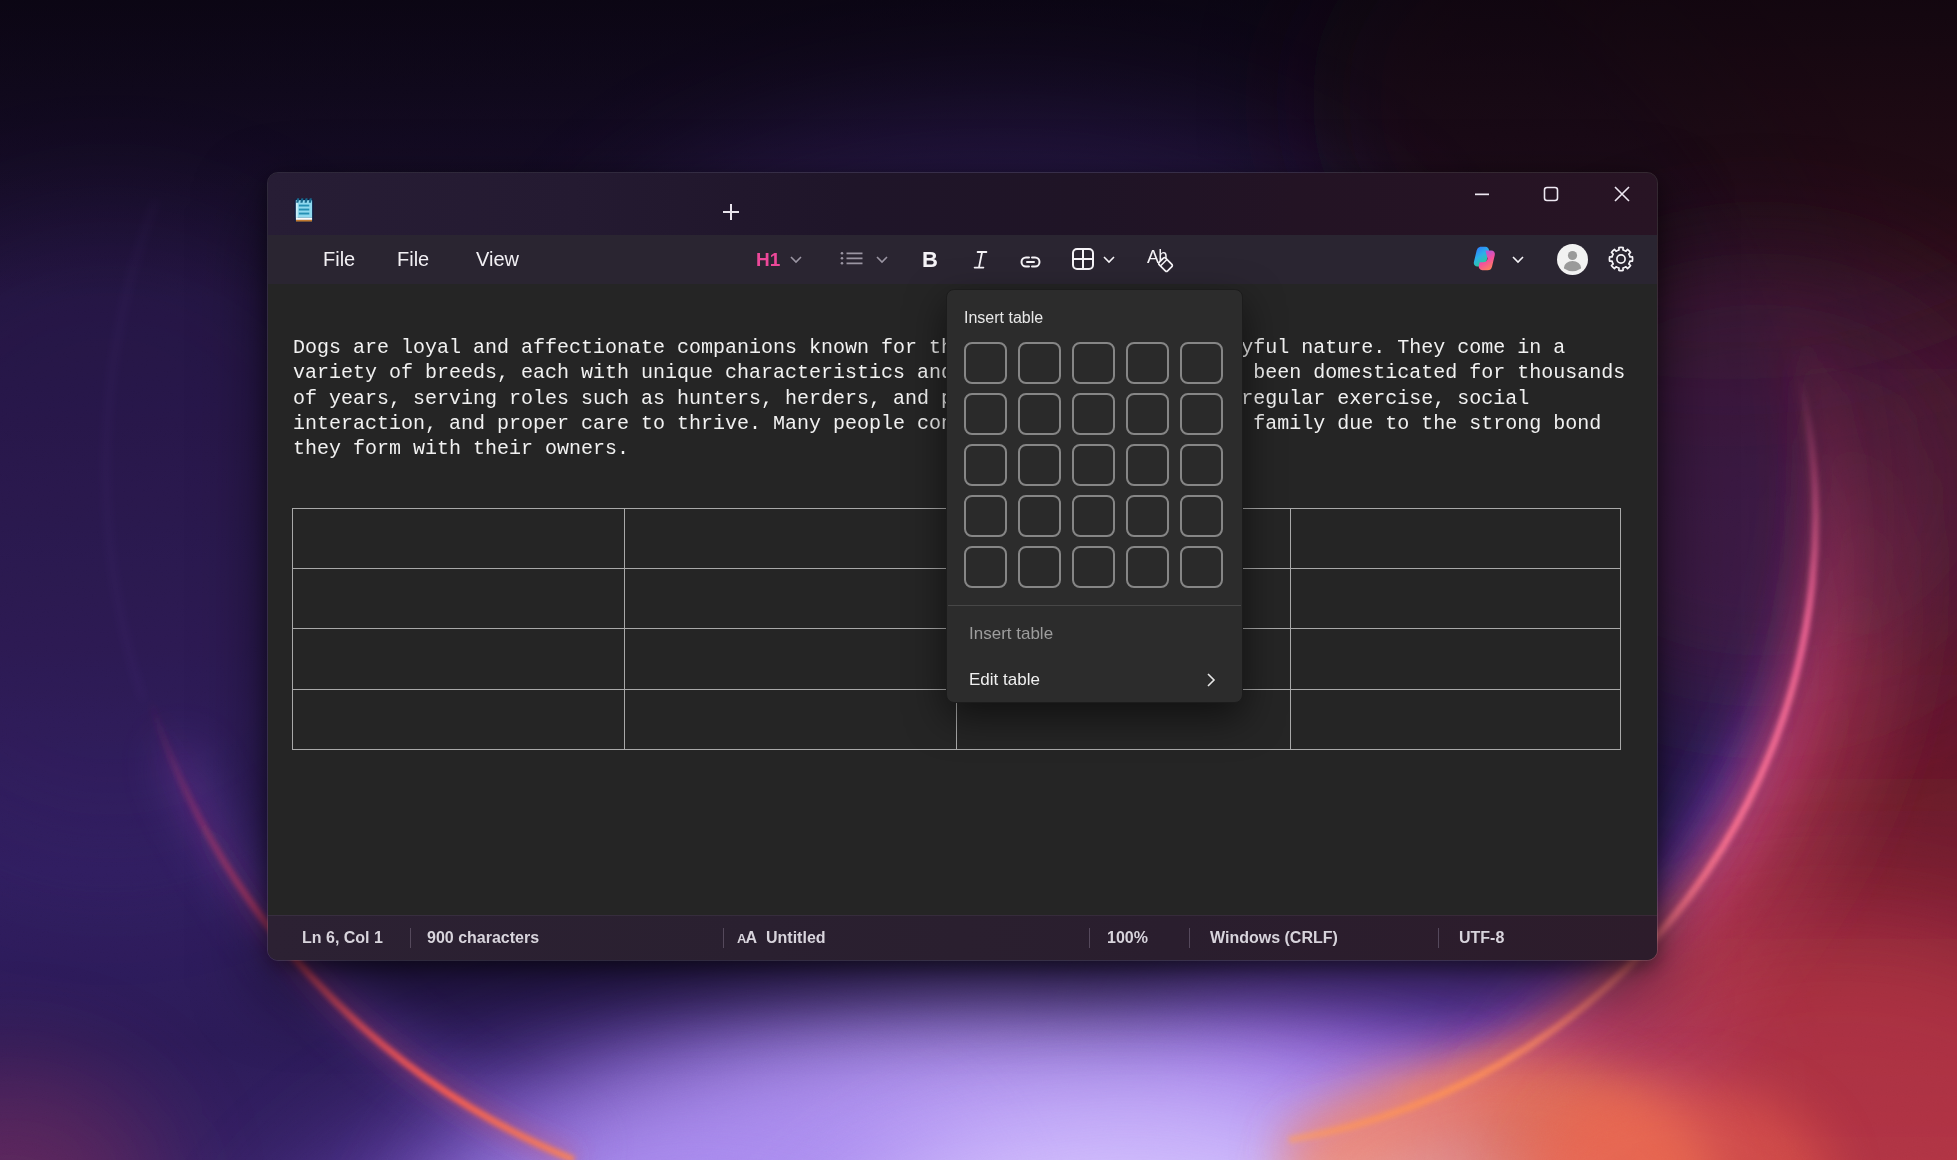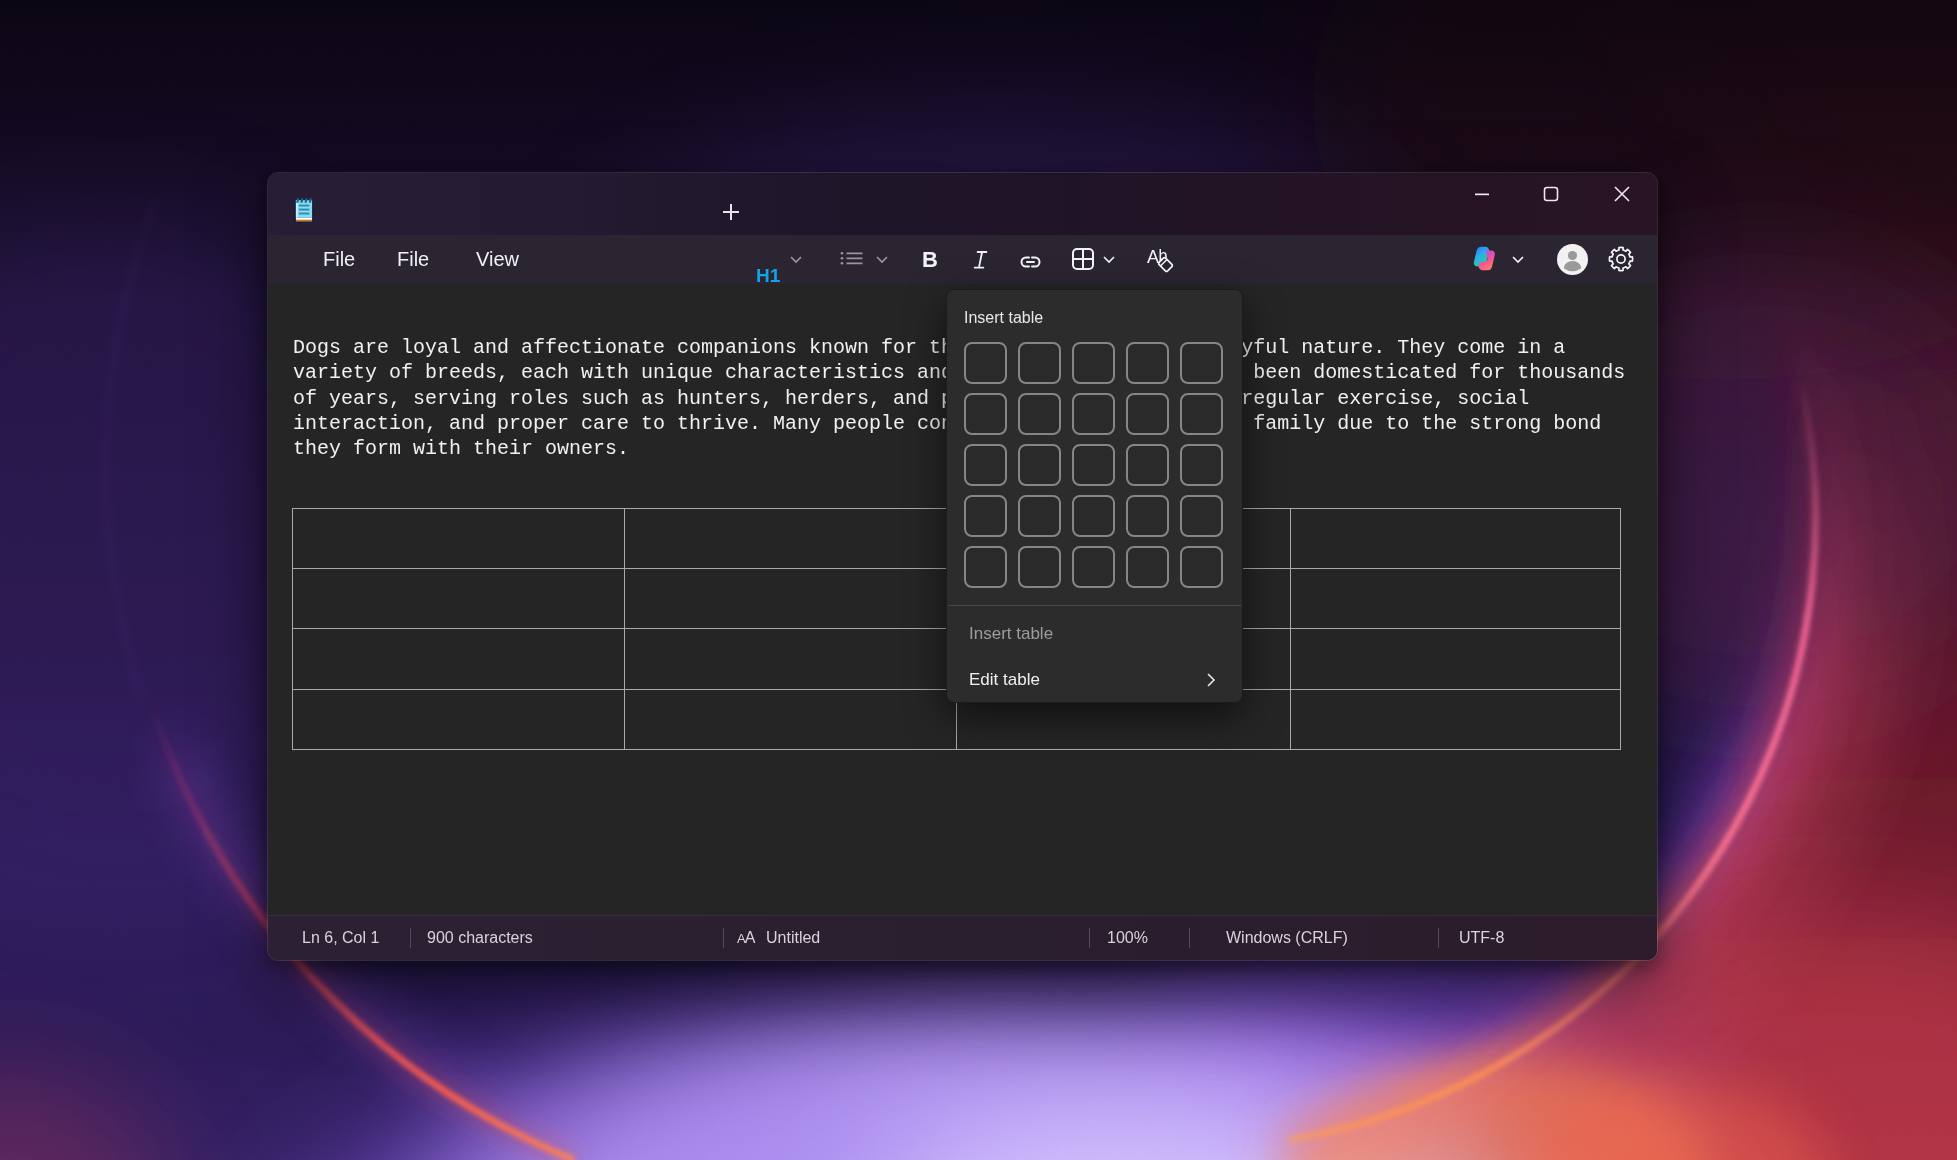--- a/index.html
+++ b/index.html
@@ -13,32 +13,32 @@
        background:linear-gradient(90deg,#271d35 0%,#241a31 22%,#1f1529 42%,#1f1426 58%,#231324 74%,#281424 100%);}
   #tab{position:absolute;left:72px;top:14px;width:357px;height:48px;background:#2d2834;border-radius:8px 8px 0 0;}
   #tab .label{position:absolute;left:12px;top:0;height:48px;line-height:48px;color:#fff;font-size:17px;font-weight:600;letter-spacing:.2px;}
   #tab .dot{position:absolute;left:321px;top:19px;width:10px;height:10px;border-radius:50%;background:#c9c4ce;}
   .plus{position:absolute;left:455px;top:13px;width:16px;height:16px;}
   .plus:before{content:"";position:absolute;left:0;top:7px;width:16px;height:1.6px;background:#e8e4ec;}
   .plus:after{content:"";position:absolute;left:7px;top:0;width:1.6px;height:16px;background:#e8e4ec;}
   
   #menubar{position:absolute;left:0;top:62px;width:100%;height:49px;background:#2a2531;}
   .menuitem{position:absolute;top:0;height:49px;line-height:49px;color:#f2f0f4;font-size:20px;margin-left:33px;}
-  .tbtxt{position:absolute;top:16px;height:49px;line-height:49px;color:#0ea5e9;font-size:19px;font-weight:600;}
+  .tbtxt{position:absolute;top:0;height:49px;line-height:49px;color:#ec4899;font-size:19px;font-weight:600;}
   .ticon{position:absolute;}
   
   #editor{position:absolute;left:0;top:111px;width:100%;height:632px;background:#252525;}
   #edtext{position:absolute;left:25px;top:51px;font-family:"Liberation Mono",monospace;font-size:20px;line-height:25.33px;color:#f1f1f1;white-space:pre;}
   #dogtable{position:absolute;left:24px;top:224px;width:1327px;height:240px;border:1px solid #a9a9a9;}
   #dogtable .v{position:absolute;top:0;bottom:0;width:1px;background:#a9a9a9;}
   #dogtable .h{position:absolute;left:0;right:0;height:1px;background:#a9a9a9;}
   
   #statusbar{position:absolute;left:0;bottom:0;width:100%;height:44px;
        background:linear-gradient(90deg,#2c2133 0%,#2a2030 35%,#2a1e2e 65%,#2d1c2b 100%);
-       border-top:1px solid rgba(255,255,255,.06);font-size:16px;color:#d8d4dc;}
+       border-top:1px solid rgba(255,255,255,.06);font-size:16px;color:#d8d4dc;font-weight:bold;}
   .sb{position:absolute;top:0;height:44px;line-height:43px;white-space:nowrap;}
   .sbsep{position:absolute;top:12px;width:1px;height:20px;background:#55495c;}
   
   #panel{transform:translateZ(0);position:absolute;left:946px;top:289px;width:297px;height:414px;background:#2c2c2c;border-radius:8px;
        border:1px solid #1c1c1c;box-shadow:0 14px 38px rgba(0,0,0,.55);z-index:50;box-sizing:border-box;
        font-family:"Liberation Sans",sans-serif;}
   #panel .ptitle{position:absolute;left:17px;top:19px;font-size:16px;color:#e8e8e8;}
   #panel .sq{position:absolute;width:39px;height:38px;border:2px solid #868686;border-radius:8px;background:#2a2a2a;}
   #panel .psep{position:absolute;left:1px;right:1px;top:315px;height:1px;background:#474747;}
   #panel .item1{position:absolute;left:22px;top:334px;font-size:17px;color:#9d9d9d;}
@@ -313,21 +313,21 @@
   <div id="statusbar">
     <span class="sb" style="left:34px;">Ln 6, Col 1</span>
     <div class="sbsep" style="left:142px;"></div>
     <span class="sb" style="left:159px;">900 characters</span>
     <div class="sbsep" style="left:455px;"></div>
     <span class="sb" style="left:469px;font-size:13px;letter-spacing:-1px;">A<span style="font-size:16px;">A</span></span>
     <span class="sb" style="left:498px;">Untitled</span>
     <div class="sbsep" style="left:821px;"></div>
     <span class="sb" style="left:839px;">100%</span>
     <div class="sbsep" style="left:921px;"></div>
-    <span class="sb" style="left:942px;margin-left:16px;">Windows (CRLF)</span>
+    <span class="sb" style="left:942px;">Windows (CRLF)</span>
     <div class="sbsep" style="left:1170px;"></div>
     <span class="sb" style="left:1191px;">UTF-8</span>
   </div>
 </div>
 
 <div id="panel">
   <div class="ptitle">Insert table</div>
   <div class="sq" style="left:17px;top:52px;"></div>
   <div class="sq" style="left:71px;top:52px;"></div>
   <div class="sq" style="left:125px;top:52px;"></div>

